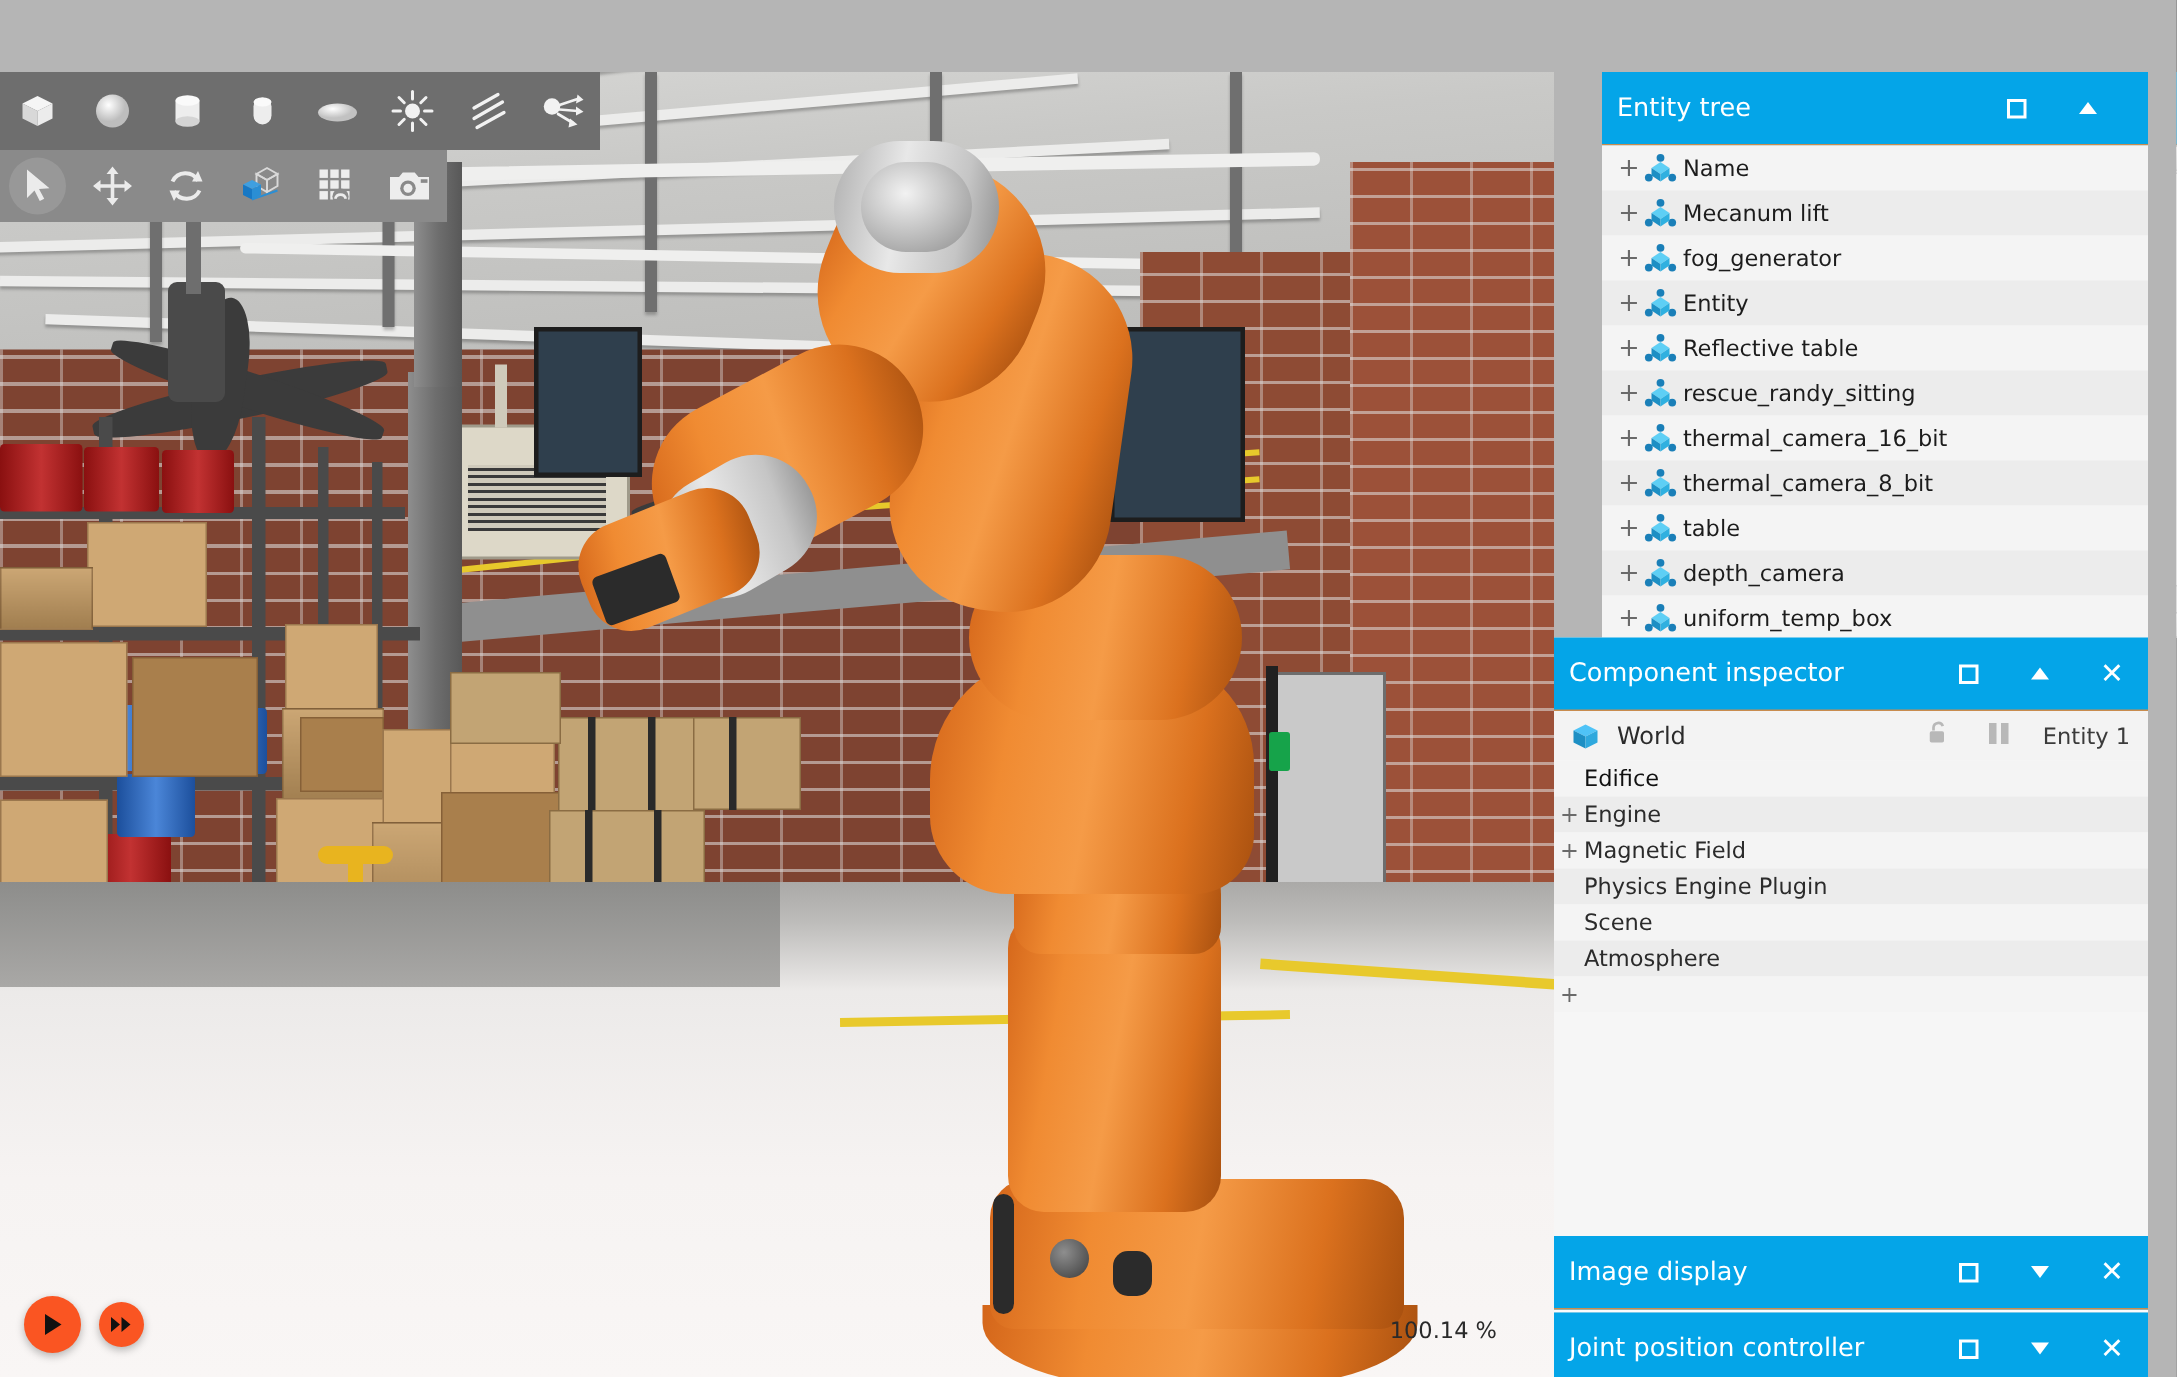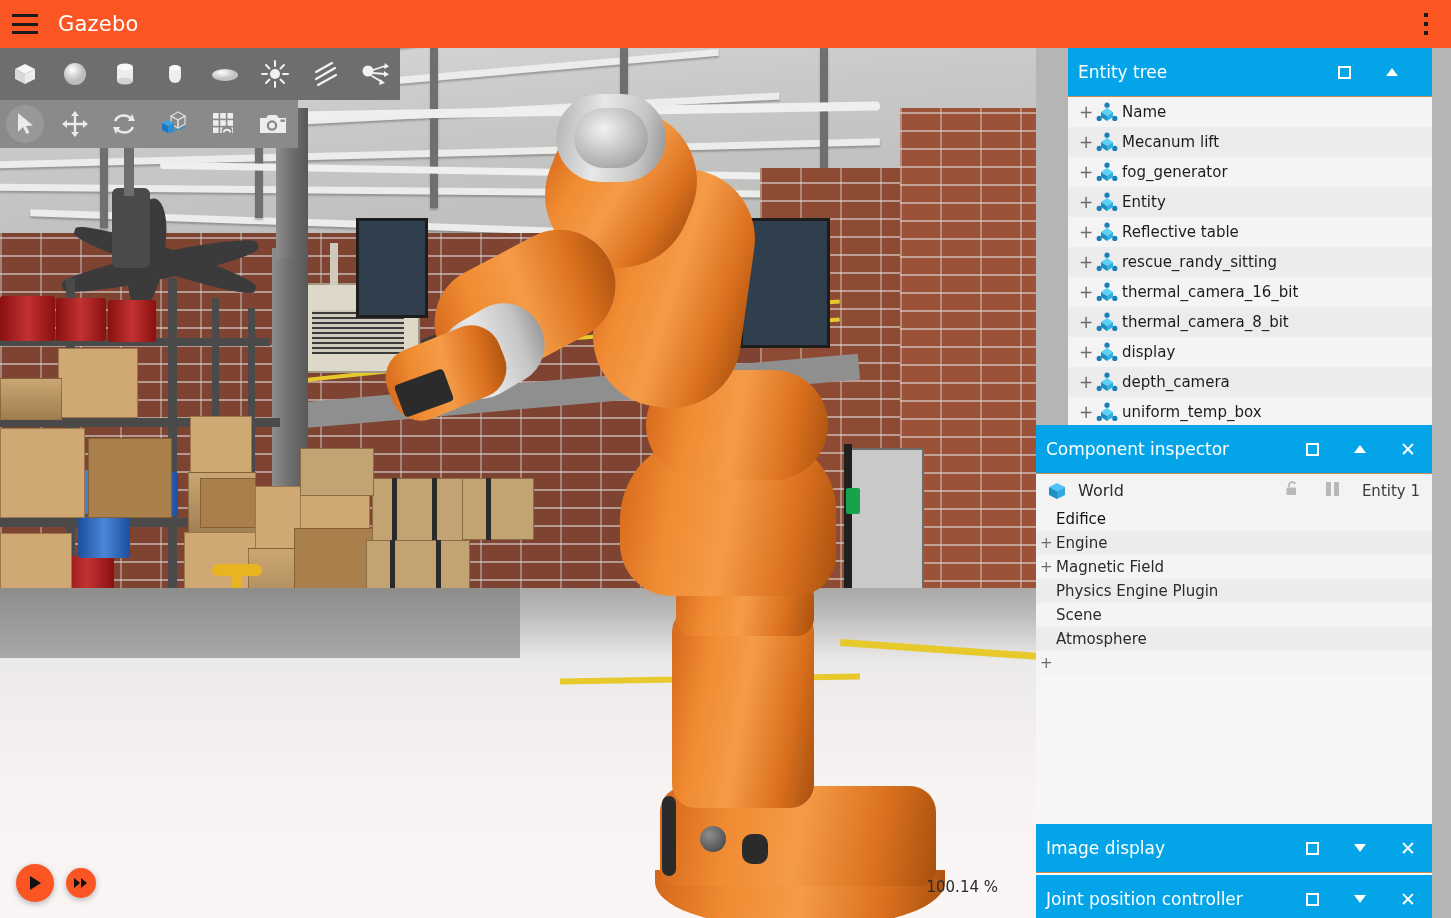--- a/index.html
+++ b/index.html
@@ -140,33 +140,20 @@
   .ci-plus { width: 14px; color: #6a6a6a; margin-left: -8px; margin-right: 2px; }
   .ci-fill { background: #f6f6f6; }
 
   #rail { position: absolute; right: 0; top: 0; width: 19px; height: 870px; background: #b5b5b5; }
 </style>
 </head>
 <body>
 
 <div id="app">
 
-  <div id="topbar">
-    <div class="hamburger">
-      <span></span>
-        <span></span>
-        <span></span>
-    </div>
-    <div id="app-title">Gazebo</div>
-    <div id="kebab">
-        <i></i>
-        <i></i>
-        <i></i>
-      </div>
-  </div>
 
   <div id="viewport">
     <div id="scene">
 
       <div class="ceiling"></div>
       <div class="rafter" style="left:-40px;top:4px;width:700px;transform:rotate(-7deg);"></div>
       <div class="rafter" style="left:-40px;top:34px;width:760px;transform:rotate(-5deg);"></div>
       <div class="rafter" style="left:-40px;top:66px;width:820px;transform:rotate(-3deg);"></div>
       <div class="rafter" style="left:-20px;top:102px;width:900px;transform:rotate(-1.5deg);"></div>
       <div class="rafter" style="left:0px;top:140px;width:960px;transform:rotate(0.5deg);"></div>
@@ -559,21 +546,21 @@
             <div class="tree-row">
               <span class="plus">+</span>
               <span class="ent-icon"><svg width="22" height="20" viewBox="0 0 22 20">
                   <circle cx="11" cy="3.2" r="2.6" fill="#1a7fb8"></circle>
                   <circle cx="3.2" cy="16.4" r="2.6" fill="#1a7fb8"></circle>
                   <circle cx="18.8" cy="16.4" r="2.6" fill="#1a7fb8"></circle>
                   <polygon points="11,6 17,10 11,14 5,10" fill="#5ecff5"></polygon>
                   <polygon points="5,10 11,14 11,19 5,15" fill="#1d8fc4"></polygon>
                   <polygon points="17,10 11,14 11,19 17,15" fill="#2fb0e0"></polygon>
                 </svg></span>
-              <span class="tree-label">display</span>
+              <span class="tree-label">table</span>
             </div>
             <div class="tree-row">
               <span class="plus">+</span>
               <span class="ent-icon"><svg width="22" height="20" viewBox="0 0 22 20">
                   <circle cx="11" cy="3.2" r="2.6" fill="#1a7fb8"></circle>
                   <circle cx="3.2" cy="16.4" r="2.6" fill="#1a7fb8"></circle>
                   <circle cx="18.8" cy="16.4" r="2.6" fill="#1a7fb8"></circle>
                   <polygon points="11,6 17,10 11,14 5,10" fill="#5ecff5"></polygon>
                   <polygon points="5,10 11,14 11,19 5,15" fill="#1d8fc4"></polygon>
                   <polygon points="17,10 11,14 11,19 17,15" fill="#2fb0e0"></polygon>

